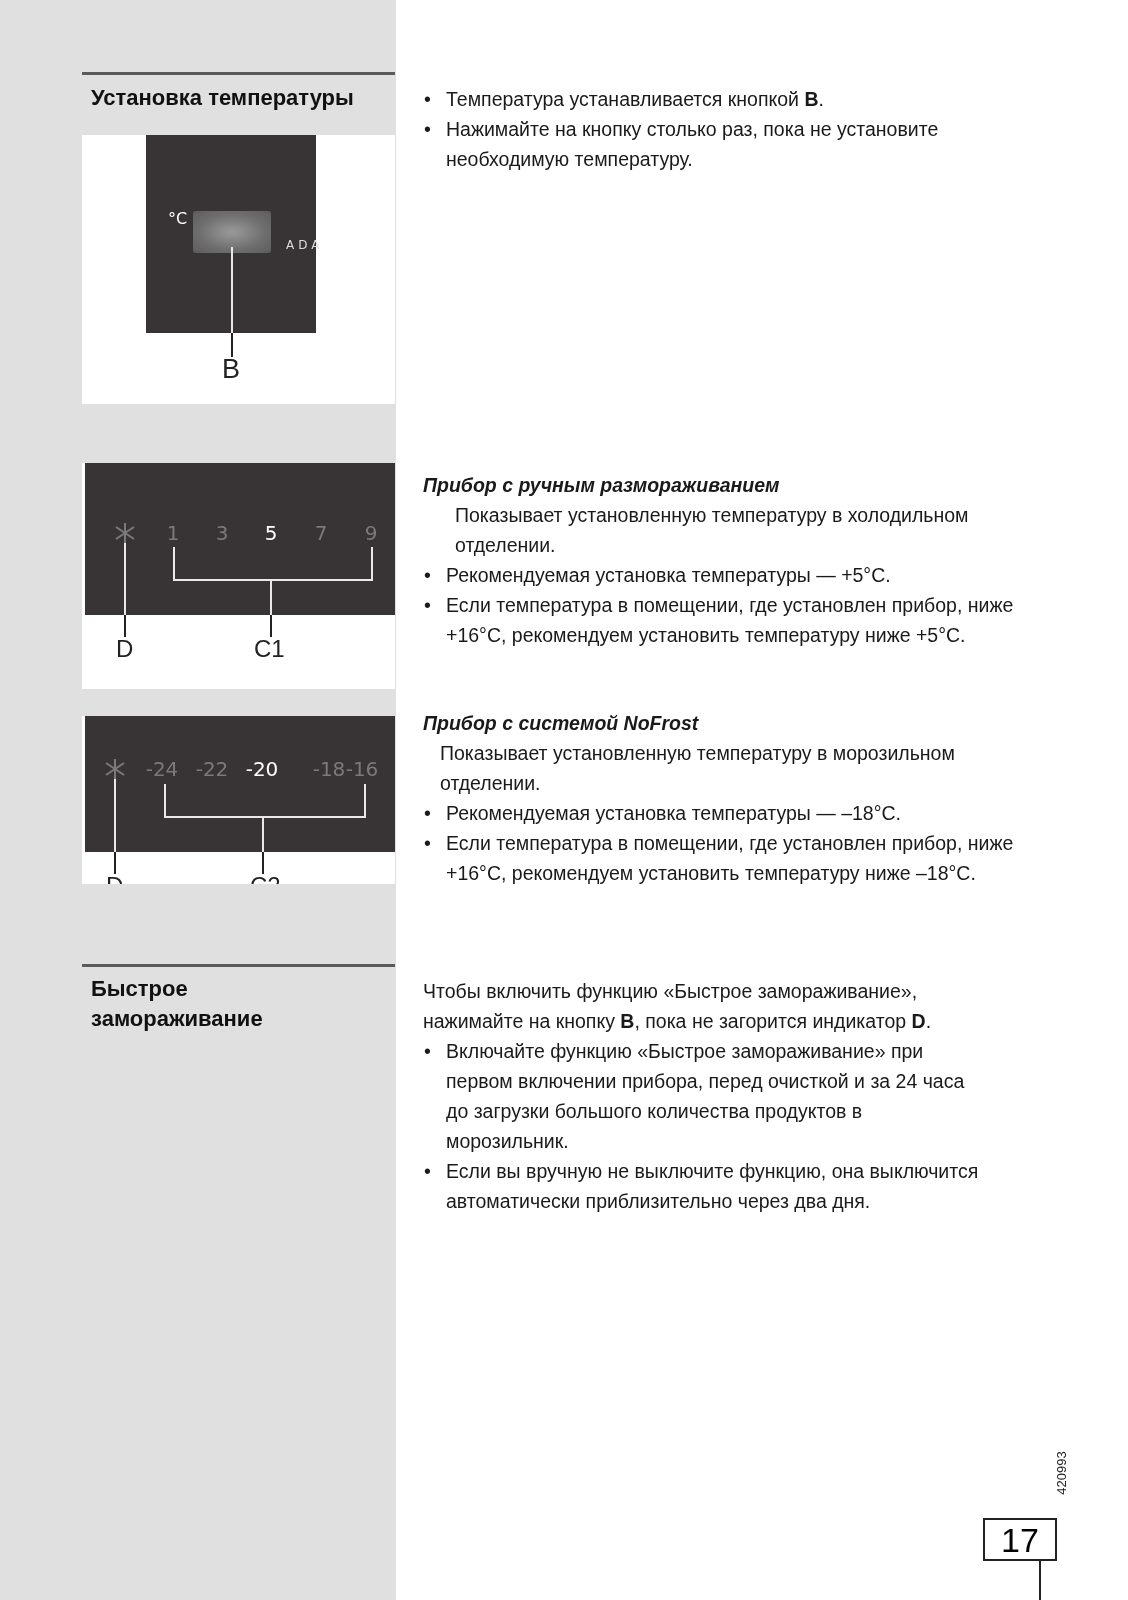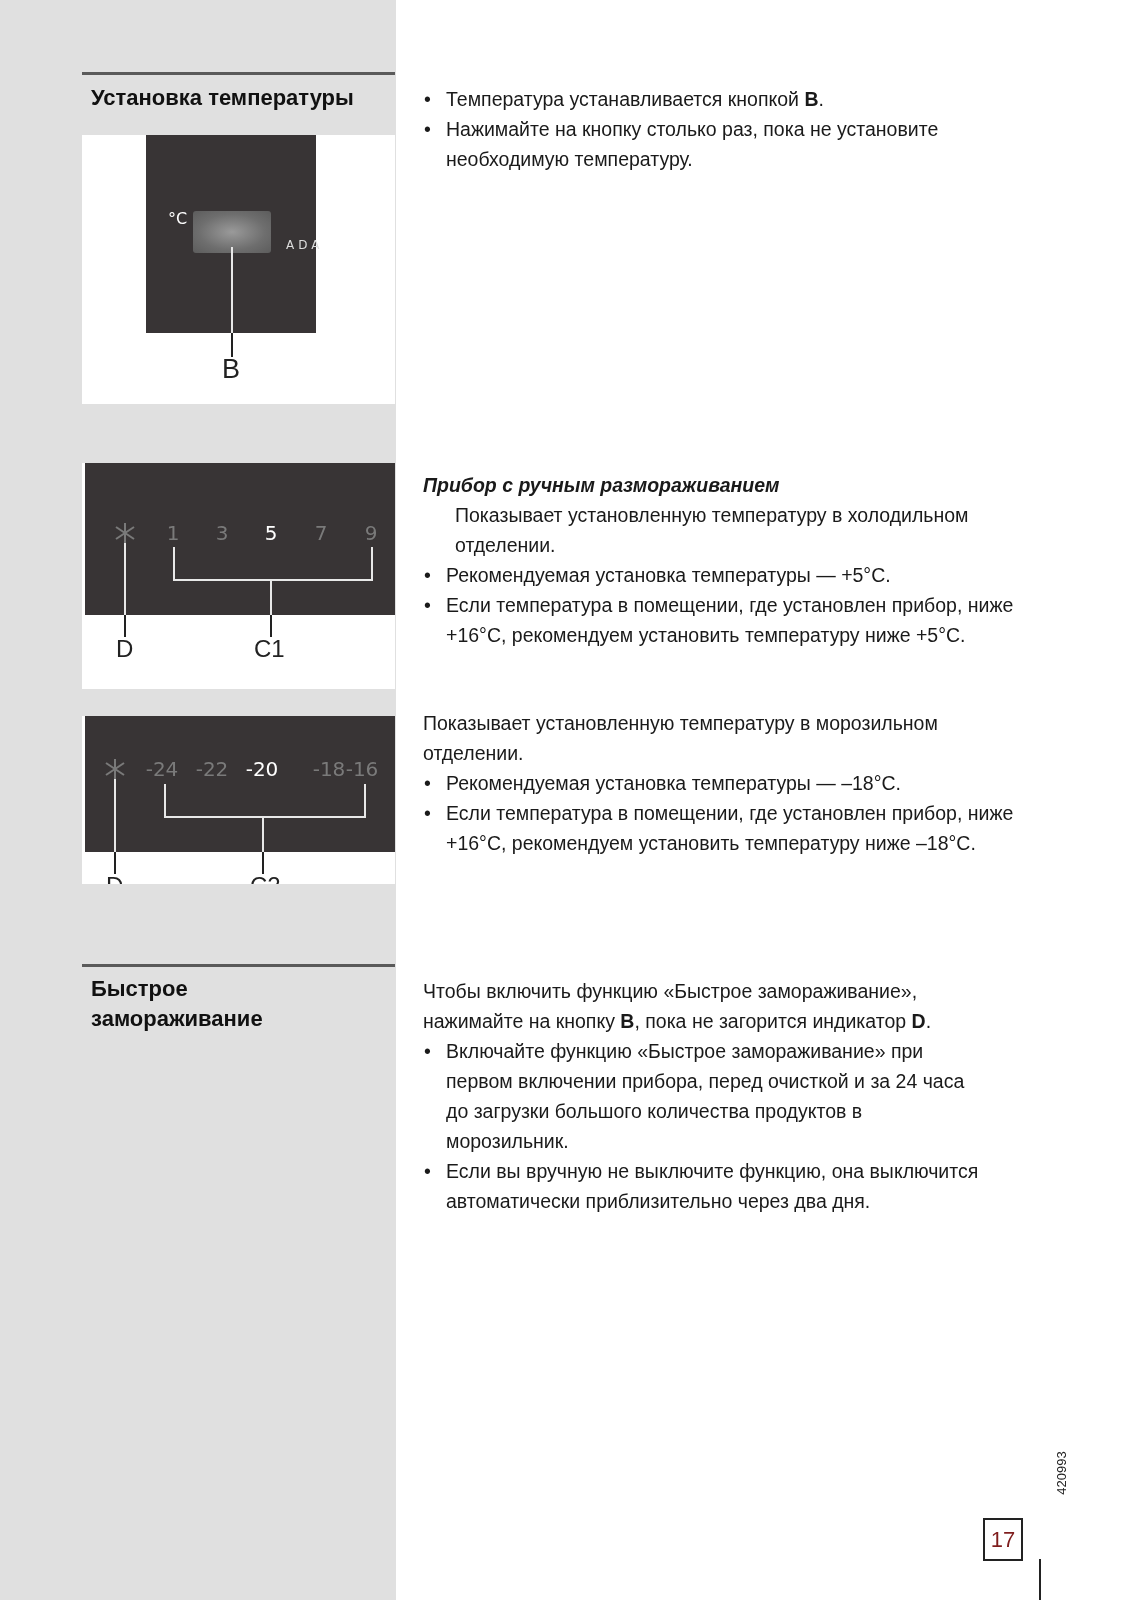--- a/index.html
+++ b/index.html
@@ -50,23 +50,23 @@
     .text-block li::before {
       content: "\2022"; position: absolute; left: 1px; top: 0;
     }
     .text-block b { font-weight: bold; }
     .doc-code {
       position: absolute; left: 1061px; top: 1473px;
       transform: translate(-50%, -50%) rotate(-90deg);
       font-size: 13px; color: #222; white-space: nowrap;
     }
     .page-box {
-      position: absolute; left: 983px; top: 1518px; width: 40px; height: 43px;
+      position: absolute; left: 983px; top: 1518px; width: 74px; height: 43px;
       border: 2px solid #222; box-sizing: border-box; background: #fff;
-      font-size: 22px; text-align: center; line-height: 40px; color: #7f1d1d;
+      font-size: 34px; text-align: center; line-height: 40px; color: #000000;
     }
     .page-line {
       position: absolute; left: 1039px; top: 1559px; width: 2px; height: 41px; background: #222;
     }
   </style>
 </head>
 <body>
 
 <div class="sidebar-bg"></div>
 
@@ -148,21 +148,22 @@
   <div class="callout-line" style="left:180px; top:102px; width:2px; height:34px;"></div>
   <div class="callout-line dark" style="left:180px; top:136px; width:2px; height:22px;"></div>
 
   <div class="callout-line" style="left:32px; top:63px; width:2px; height:73px;"></div>
   <div class="callout-line dark" style="left:32px; top:136px; width:2px; height:22px;"></div>
   <span class="callout-label" style="left:24px; top:158px;">D</span>
   <span class="callout-label" style="left:168px; top:158px;">C2</span>
 </div>
 
 <div class="text-block" style="top:708px;">
-  <p style="width:580px;">Показывает установленную температуру в морозильном отделении.</p>
+  <p class="sub-heading">Прибор с системой NoFrost</p>
+  <p style="width:580px;margin-left:17px;">Показывает установленную температуру в морозильном отделении.</p>
   <ul>
     <li>Рекомендуемая установка температуры — –18°C.</li>
     <li style="width:590px;">Если температура в помещении, где установлен прибор, ниже +16°C, рекомендуем установить температуру ниже –18°C.</li>
   </ul>
 </div>
 
 <div class="rule" style="top:964px;"></div>
 <h2 class="section-title" style="top:974px;">
   <span>Быстрое</span><br>
   <span>замораживание</span>

